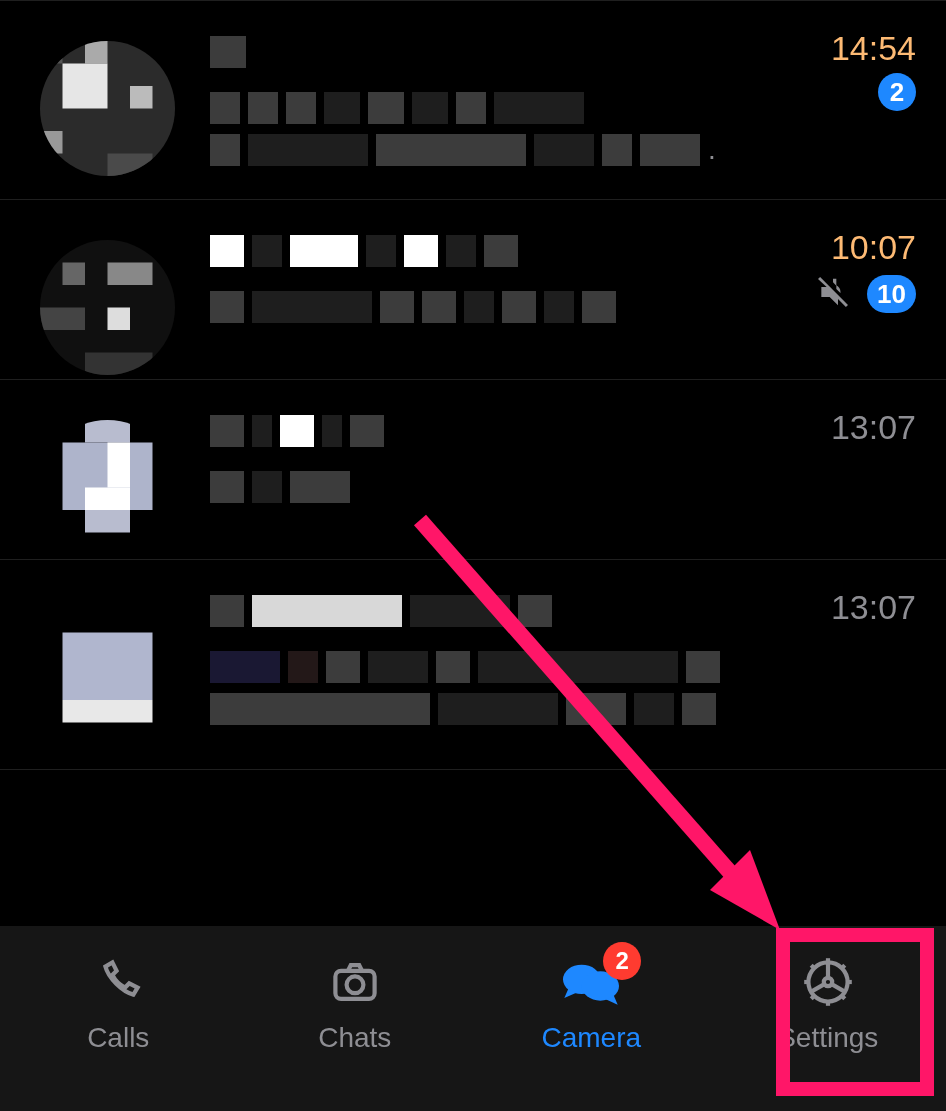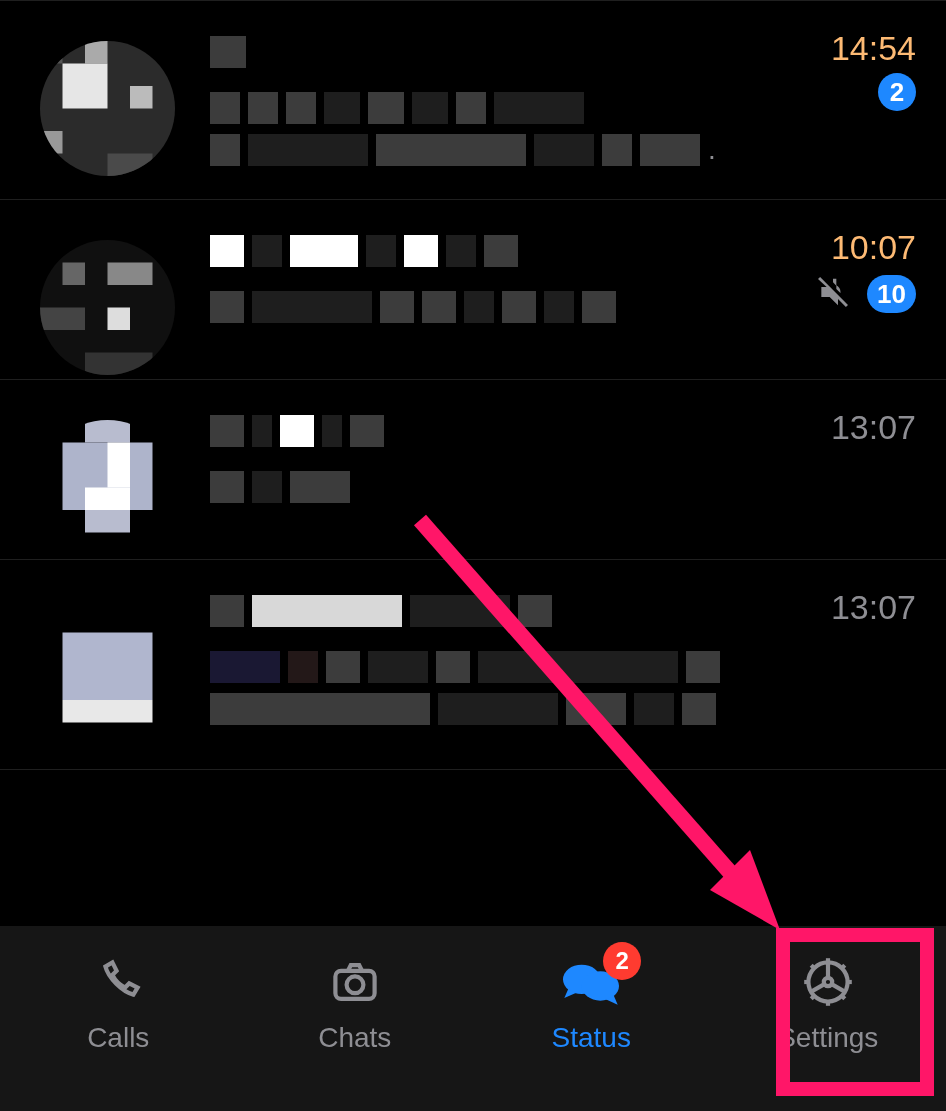--- a/index.html
+++ b/index.html
@@ -210,21 +210,21 @@
     <div class="tab active">
       <div class="chat-badge">2</div>
       <span>
         <svg viewBox="0 0 48 40">
             <ellipse cx="17" cy="18" rx="14" ry="11" fill="#1e88ff"></ellipse>
             <path d="M7 25l-3 7 9-4z" fill="#1e88ff"></path>
             <ellipse cx="31" cy="23" rx="14" ry="11" fill="#1e88ff"></ellipse>
             <path d="M41 30l3 7-9-4z" fill="#1e88ff"></path>
           </svg>
       </span>
-      <span class="label">Status</span>
+      <span class="label">Camera</span>
     </div>
     <div class="tab">
       <span>
         <svg viewBox="0 0 40 40">
           <g transform="translate(20 20)">
             <circle class="stroke" r="14"></circle>
             <circle class="stroke" r="3"></circle>
             <line class="stroke" x1="0" y1="-3" x2="0" y2="-13"></line>
             <line class="stroke" x1="2.6" y1="1.5" x2="11.3" y2="6.5"></line>
             <line class="stroke" x1="-2.6" y1="1.5" x2="-11.3" y2="6.5"></line>

